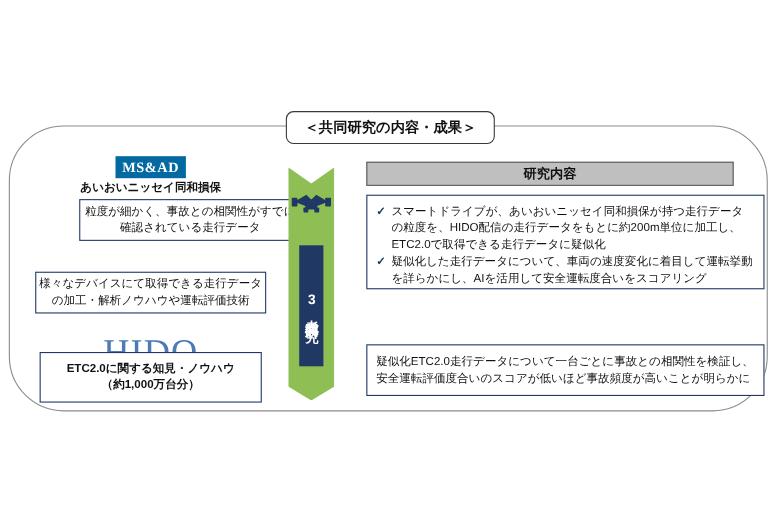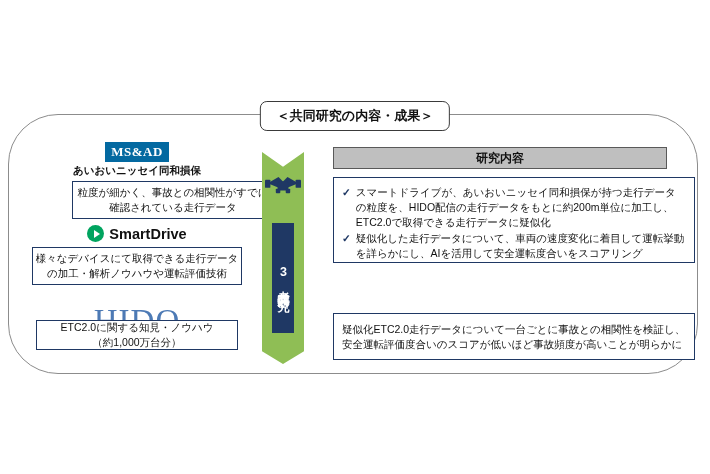--- a/index.html
+++ b/index.html
@@ -28,21 +28,21 @@
     position:absolute;left:36px;top:164px;width:202px;text-align:center;
     font-weight:bold;font-size:10.5px;
   }
   .asset-box{
     position:absolute;border:1.6px solid #1f3864;background:#fff;box-sizing:border-box;
     display:flex;align-items:center;justify-content:center;text-align:center;
     font-size:10.5px;line-height:1.4;white-space:pre-line;
   }
   .box-msad{left:36px;top:181px;width:202px;height:38px;margin-left:36px;}
   .box-smartdrive{left:32px;top:247px;width:210px;height:38px;}
-  .box-hido{left:36px;top:320px;width:202px;height:30px;}
+  .box-hido{left:36px;top:320px;width:202px;height:46px;font-weight:bold;}
   .smartdrive-logo{
     position:absolute;left:36px;top:224px;width:202px;height:19px;
     display:flex;align-items:center;justify-content:center;gap:5px;
   }
   .sd-circle{width:17px;height:17px;border-radius:50%;background:#00a45f;position:relative;flex:0 0 auto;}
   .sd-circle::after{
     content:"";position:absolute;left:6.5px;top:4.5px;width:0;height:0;
     border-left:6px solid #fff;border-top:4px solid transparent;border-bottom:4px solid transparent;
   }
   .sd-text{font-weight:bold;font-size:14.5px;color:#101010;}
@@ -91,24 +91,20 @@
 
   <div class="outer-frame"></div>
 
   <div class="title-box">＜共同研究の内容・成果＞</div>
 
   <div class="msad-logo">MS&amp;AD</div>
   <div class="msad-company">あいおいニッセイ同和損保</div>
   <div class="asset-box box-msad">粒度が細かく、事故との相関性がすでに
 確認されている走行データ</div>
 
-  <div class="smartdrive-logo">
-    <span class="sd-circle"></span>
-    <span class="sd-text">SmartDrive</span>
-  </div>
   <div class="asset-box box-smartdrive">様々なデバイスにて取得できる走行データ
 の加工・解析ノウハウや運転評価技術</div>
 
   <div class="hido-logo">
     <div class="hido-text">HIDO</div>
     <div class="hido-caption">Highway Industry Development Organization</div>
   </div>
   <div class="asset-box box-hido">ETC2.0に関する知見・ノウハウ
 （約1,000万台分）</div>
 

